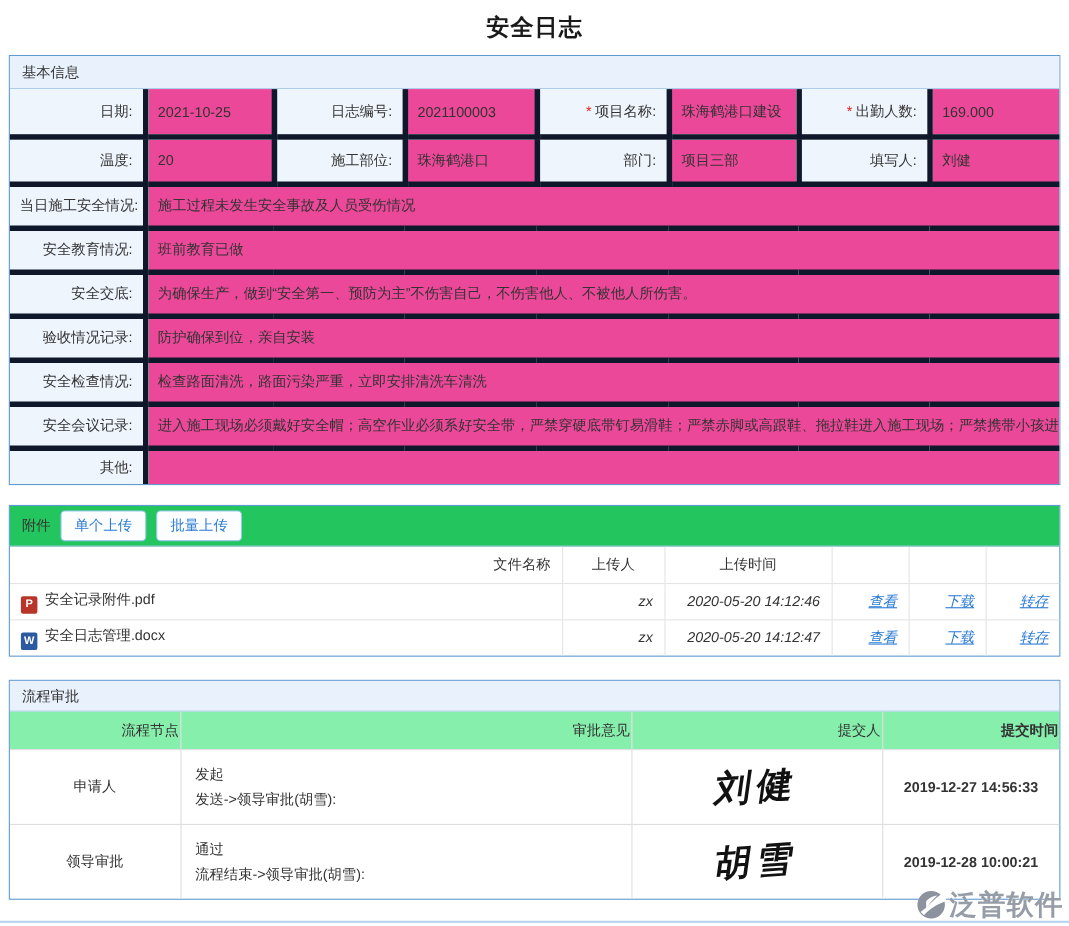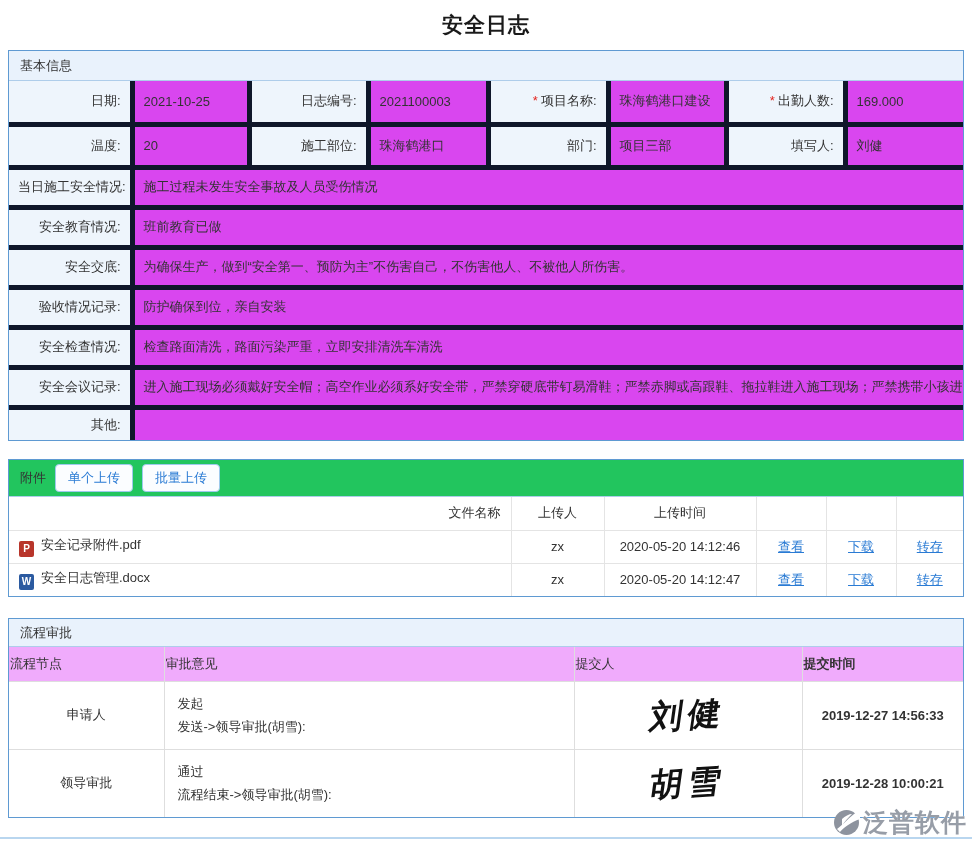--- a/index.html
+++ b/index.html
@@ -21,21 +21,21 @@
     height:30px; line-height:29px; padding:0 11px; font-size:13px; color:#333;
   }
   
   table { border-collapse:collapse; width:100%; table-layout:fixed; font-size:13px; color:#333; }
   .bi-table td { border:5px solid #0f172a; padding:0 9px; overflow:hidden; white-space:nowrap; }
   .bi-table tr td:first-child { border-left:none; }
   .bi-table tr td:last-child  { border-right:none; }
   .bi-table tr:first-child td { border-top:none; }
   .bi-table tr:last-child td  { border-bottom:none; }
   .bi-label { background:#eef5fc; text-align:right; }
-  .bi-value { background:#d946ef; text-align:left; }
+  .bi-value { background:#ec4899; text-align:left; }
   .row-h42 { height:43px; }
   .row-h40 { height:40px; }
   .row-h32 { height:33px; }
   .req { color:#e4251f; margin-right:3px; font-size:13px; }
   
   .gap { height:18px; }
   .att-header {
     background:#22c55e; border-bottom:1px solid #aecdea;
     display:flex; align-items:center; gap:9px; padding:5px 11px; height:37px;
     font-size:13px; color:#333;
@@ -45,36 +45,36 @@
     border-radius:4px; padding:4px 12px; font-size:13px; cursor:pointer;
     font-family:inherit;
   }
   .att-table td, .att-table th { border:1px solid #e4e4e4; height:33px; padding:0 10px; font-weight:normal; }
   .att-table tr td:first-child, .att-table tr th:first-child { border-left:none; }
   .att-table tr td:last-child,  .att-table tr th:last-child  { border-right:none; }
   .att-table tr:first-child th  { border-top:none; }
   .att-table tr:last-child td   { border-bottom:none; }
   .att-table th { text-align:center; }
   .att-table th.col-name { text-align:right; }
-  .cell-center { text-align:center; }
+  .cell-center { text-align:right;font-style:italic; }
   .file-icon {
     display:inline-block; width:15px; height:16px; margin-right:7px;
     border-radius:2px; color:#fff; font-size:10px; font-weight:bold;
     text-align:center; line-height:16px; vertical-align:-3px;
   }
   .pdf-icon  { background:#b8352a; }
   .word-icon { background:#2b5aa0; }
   .action-link { color:#2a7bd4; text-decoration:underline; cursor:pointer; }
   
   .ap-table td, .ap-table th { border:1px solid #dedede; font-weight:normal; }
   .ap-table tr td:first-child, .ap-table tr th:first-child { border-left:none; }
   .ap-table tr td:last-child,  .ap-table tr th:last-child  { border-right:none;font-weight:bold; }
   .ap-table tr:first-child th  { border-top:none; }
   .ap-table tr:last-child td   { border-bottom:none; }
-  .ap-table th { height:34px; text-align:left; background:#f0abfc; }
+  .ap-table th { height:34px; text-align:right; background:#86efac; }
   .ap-row td { height:68px; }
   .node-cell, .sig-cell, .time-cell { text-align:center; }
   .opinion-cell { padding:8px 13px; line-height:23px; }
   .signature {
     display:inline-block; font-size:33px; font-weight:bold; color:#111;
     transform:rotate(-4deg) skewX(-12deg); letter-spacing:5px;
     font-family:"DejaVu Serif","Liberation Serif",serif;
   }
   
   .brand { position:absolute; right:5px; top:806px; text-align:right; z-index:5; }

